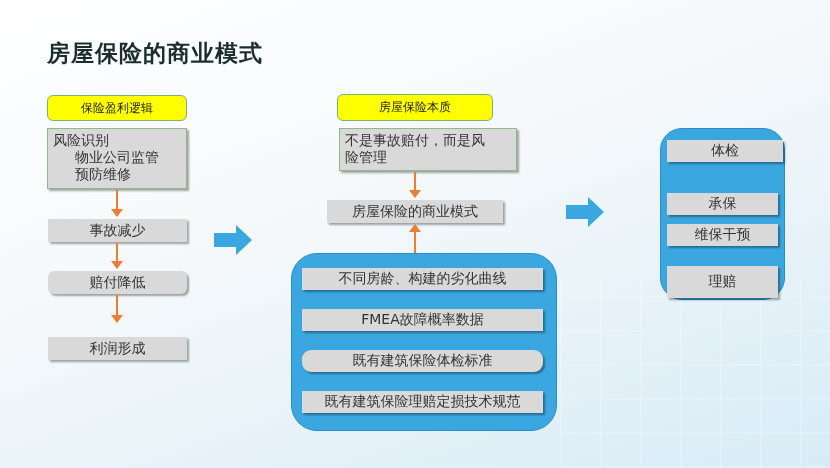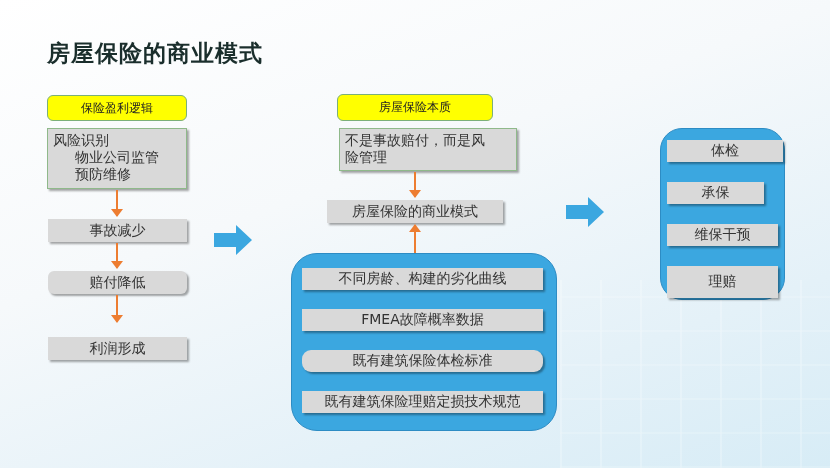--- a/index.html
+++ b/index.html
@@ -102,16 +102,16 @@
   <div class="gray" style="left:10px;top:96px;width:241px;height:22px;border-radius:9px;">既有建筑保险体检标准</div>
   <div class="gray" style="left:10px;top:137px;width:241px;height:22px;">既有建筑保险理赔定损技术规范</div>
 </div>
 
 <svg class="harrow" style="left:566px;top:197px;" viewBox="0 0 38 30">
   <polygon points="0,8 22,8 22,0 38,15 22,30 22,22 0,22" fill="#3ba7e0"></polygon>
 </svg>
 
 <div class="container" style="left:660px;top:128px;width:125px;height:172px;border-radius:22px;">
   <div class="gray" style="left:6px;top:11px;width:116px;height:22px;">体检</div>
-  <div class="gray" style="left:6px;top:53px;width:97px;height:22px;">承保</div>
+  <div class="gray" style="left:6px;top:64px;width:111px;height:22px;">承保</div>
   <div class="gray" style="left:6px;top:95px;width:111px;height:22px;">维保干预</div>
   <div class="gray" style="left:6px;top:137px;width:111px;height:32px;">理赔</div>
 </div>
 
 </body></html>

